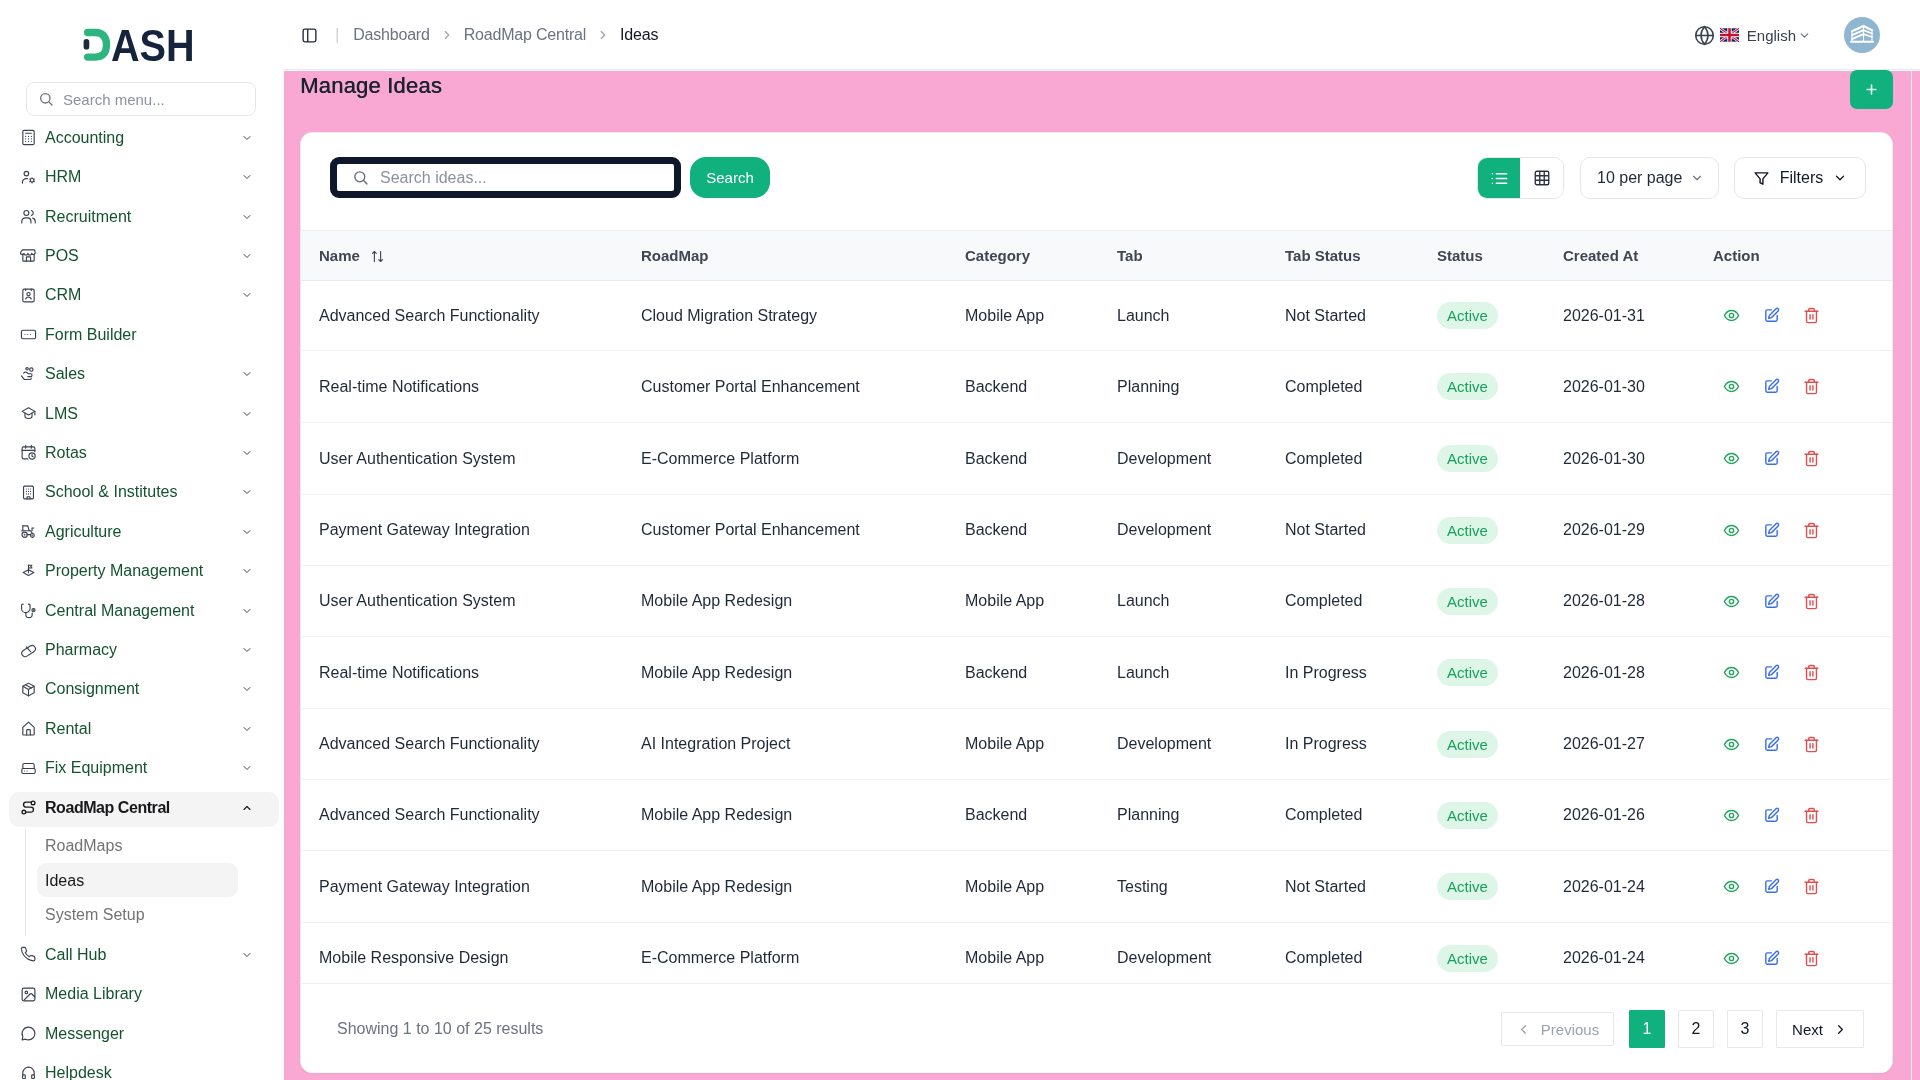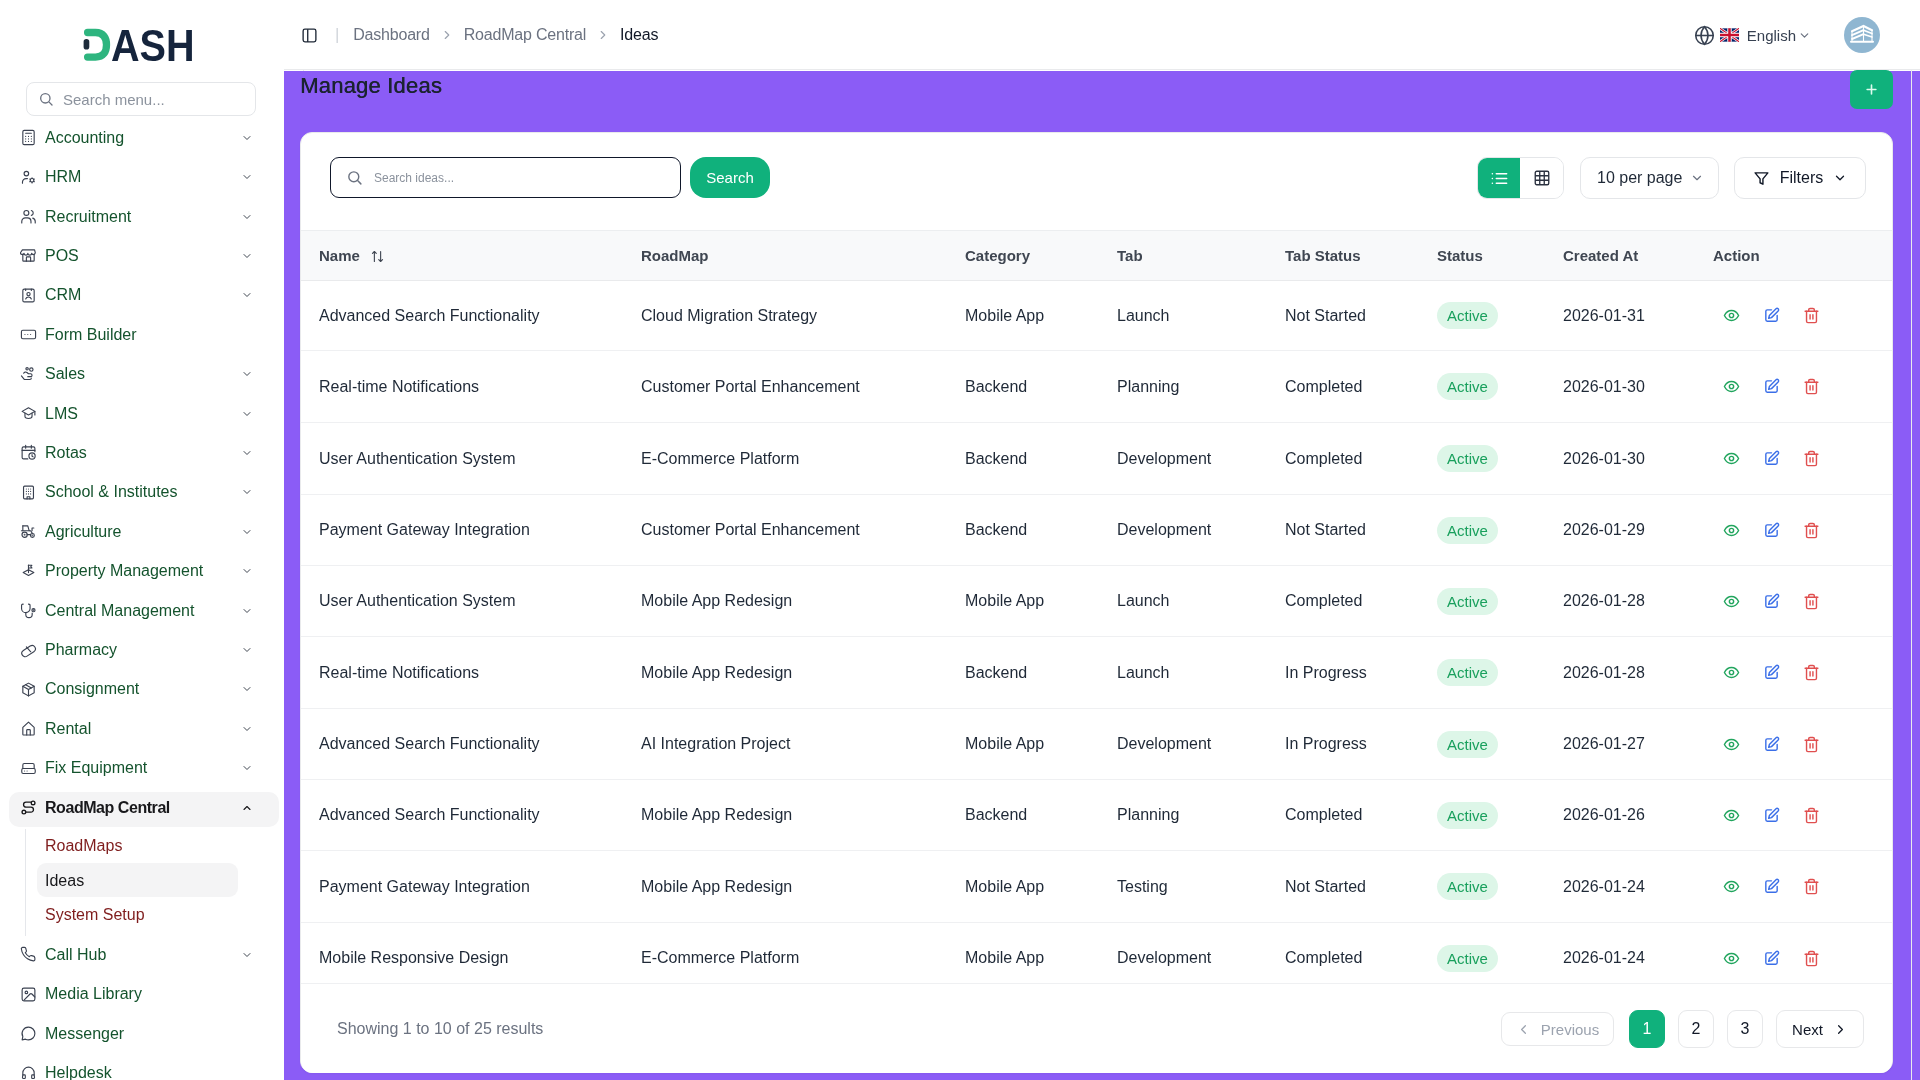--- a/index.html
+++ b/index.html
@@ -10,63 +10,63 @@
 #logo { position:absolute; left:83px; top:22px; }
 #srch { position:absolute; left:26px; top:80px; width:230px; height:34px; border:1px solid #e4e6e9; border-radius:8px; display:flex; align-items:center; padding-left:11px; color:#8b929d; font-size:15px; }
 #srch svg { margin-right:9px; }
 .mi { position:absolute; left:20px; width:245px; height:26px; display:flex; align-items:center; color:#14532d; font-size:16px; }
 .mi svg { flex:0 0 auto; margin-right:8px; }
 .mi .lbl { flex:1 1 auto; white-space:nowrap; }
 .mi .chev { flex:0 0 auto; margin-right:12px; }
 #activeItem { position:absolute; left:9px; top:790px; width:270px; height:35px; background:#f4f4f5; border-radius:10px; }
 .mi.active { font-weight:bold; color:#18181b; letter-spacing:-0.45px; }
 #subline { position:absolute; left:25px; top:827px; width:1px; height:107px; background:#e5e7eb; }
-.smi { position:absolute; left:45px; width:190px; height:26px; display:flex; align-items:center; color:#7f1d1d; font-size:16px; }
+.smi { position:absolute; left:45px; width:190px; height:26px; display:flex; align-items:center; color:#737373; font-size:16px; }
 #ideasBg { position:absolute; left:37px; top:861px; width:201px; height:34px; background:#f4f4f5; border-radius:9px; }
 .smi.active { color:#18181b; }
 
 
 #topbar { position:absolute; left:284px; top:0; width:1636px; height:70px; background:#fff; border-bottom:1px solid #e9eaec; }
 #crumbs { position:absolute; left:17px; top:0; height:70px; display:flex; align-items:center; font-size:16px; color:#6b7280; letter-spacing:-0.2px; }
 #crumbs .sep { color:#d1d5db; margin:0 14px 0 17px; font-size:17px; }
 #crumbs .gt { margin:0 10px; display:flex; align-items:center; }
 #crumbs .cur { color:#111827; }
 #tright { position:absolute; right:40px; top:0; height:70px; display:flex; align-items:center; }
 #avatar { width:36px; height:36px; border-radius:50%; background:#8fb6d1; margin-left:33px; display:flex; align-items:center; justify-content:center; }
 #lang { display:flex; align-items:center; color:#374151; font-size:15px; }
 #lang .fl { margin:0 8px 0 5px; display:flex; }
 
 
-#main { position:absolute; left:284px; top:71px; width:1636px; height:1009px; background:#8b5cf6; }
+#main { position:absolute; left:284px; top:71px; width:1636px; height:1009px; background:#f9a8d4; }
 h1 { position:absolute; left:16px; top:2px; font-size:22px; color:#1b2330; font-weight:500; letter-spacing:0.2px; text-shadow:0.5px 0 0 #1b2330; }
 #addBtn { position:absolute; left:1566px; top:-1px; width:43px; height:39px; background:#10b17c; border-radius:7px; color:#fff; display:flex; align-items:center; justify-content:center; }
 #card { position:absolute; left:16px; top:61px; width:1593px; height:941px; background:#fff; border:1px solid #e9eaec; border-radius:12px; box-shadow:0 1px 2px rgba(16,24,40,.04); }
 
 
-#ideaSearch { position:absolute; left:29px; top:24px; width:351px; height:41px; border:1px solid #0f172a; border-radius:9px; display:flex; align-items:center; padding-left:15px; color:#8b929d; font-size:12px; }
+#ideaSearch { position:absolute; left:29px; top:24px; width:351px; height:41px; border:7px solid #0f172a; border-radius:9px; display:flex; align-items:center; padding-left:15px; color:#8b929d; font-size:16px; }
 #ideaSearch svg { margin-right:11px; }
 #searchBtn { position:absolute; left:389px; top:24px; width:80px; height:41px; background:#10b17c; border-radius:16px; color:#fff; font-size:15px; display:flex; align-items:center; justify-content:center; }
 #toggle { position:absolute; left:1176px; top:24px; width:87px; height:42px; border:1px solid #e4e6e9; border-radius:10px; display:flex; overflow:hidden; }
 #toggle .t1 { width:43px; height:100%; background:#10b17c; display:flex; align-items:center; justify-content:center; }
 #toggle .t2 { width:44px; height:100%; background:#fff; display:flex; align-items:center; justify-content:center; }
 #perPage { position:absolute; left:1279px; top:24px; width:139px; height:42px; border:1px solid #e4e6e9; border-radius:10px; display:flex; align-items:center; justify-content:space-between; padding:0 14px 0 16px; font-size:16px; color:#1f2937; }
 #filters { position:absolute; left:1433px; top:24px; width:132px; height:42px; border:1px solid #e4e6e9; border-radius:10px; display:flex; align-items:center; justify-content:center; font-size:16px; color:#111827; }
 
 
 #tbl { position:absolute; left:0; top:97px; width:1591px; border-collapse:collapse; table-layout:fixed; }
 #tbl th { background:#f8f9fa; height:50px; text-align:left; font-size:15px; color:#3f4651; padding:0 0 0 18px; border-bottom:1px solid #e9eaec; border-top:1px solid #eceef0; }
 #tbl td { font-size:16px; color:#1f2937; padding:0 0 0 18px; border-bottom:1px solid #eff0f2; background:#fff; }
 .pill { display:inline-block; background:#ddf6e8; color:#19a05d; font-size:15px; padding:5px 10px; border-radius:999px; }
 .acts { display:flex; align-items:center; gap:23px; margin-left:10px; }
 
 
 #foot { position:absolute; left:0; top:850px; width:1591px; height:90px; background:#fff; border-top:1px solid #eff0f2; border-radius:0 0 12px 12px; }
 #shown { position:absolute; left:29px; top:36px; font-size:16px; color:#6b7280;margin-left:7px; }
 #pager { position:absolute; right:28px; top:26px; display:flex; align-items:center; }
-.pbtn { border:1px solid #e7e8ea; border-radius:9px; display:flex; align-items:center; justify-content:center; font-size:15px; color:#111827; background:#fff; }
+.pbtn { border:1px solid #e7e8ea; border-radius:1px; display:flex; align-items:center; justify-content:center; font-size:15px; color:#111827; background:#fff; }
 #prev { width:113px; height:34px; color:#9ca3af; margin-right:15px; }
 #prev svg { margin-right:10px; }
 .pnum { width:36px; height:38px; margin-right:13px; font-size:16px; }
 .pnum.on { background:#10b17c; color:#fff; border-color:#10b17c; }
 #next { width:88px; height:38px; }
 #next svg { margin-left:10px; }
 </style>
 </head>
 <body>
 

